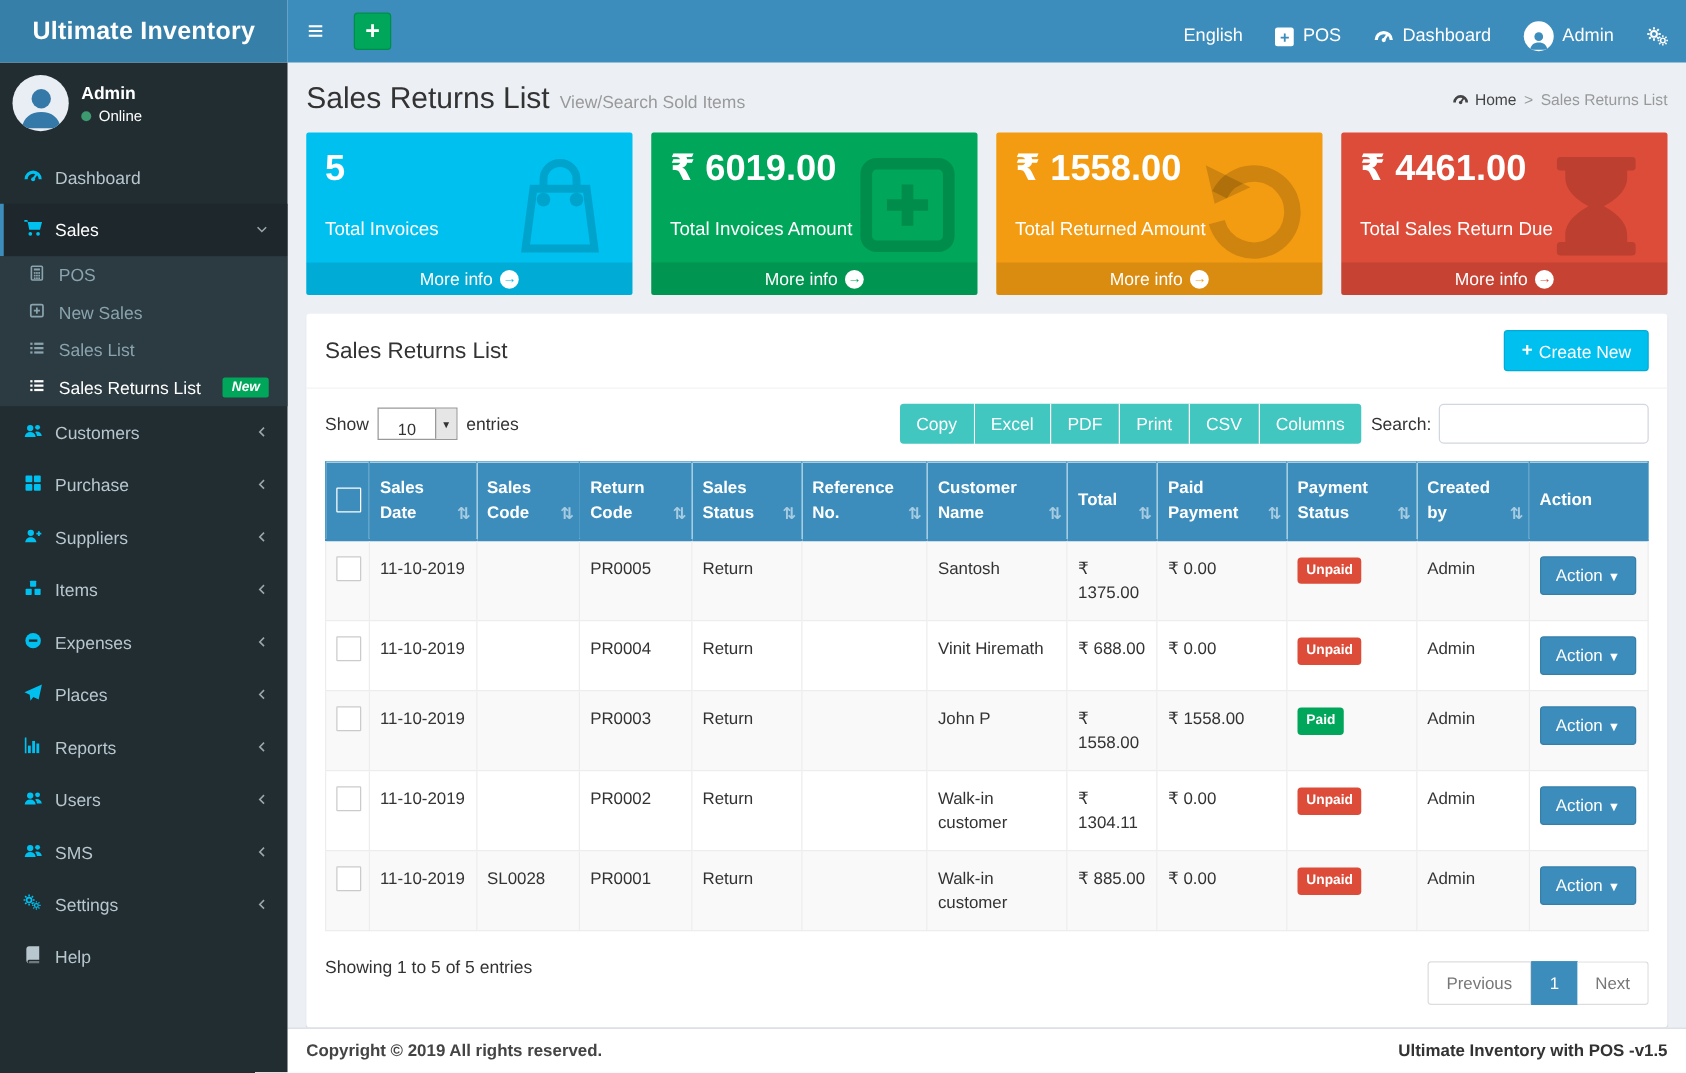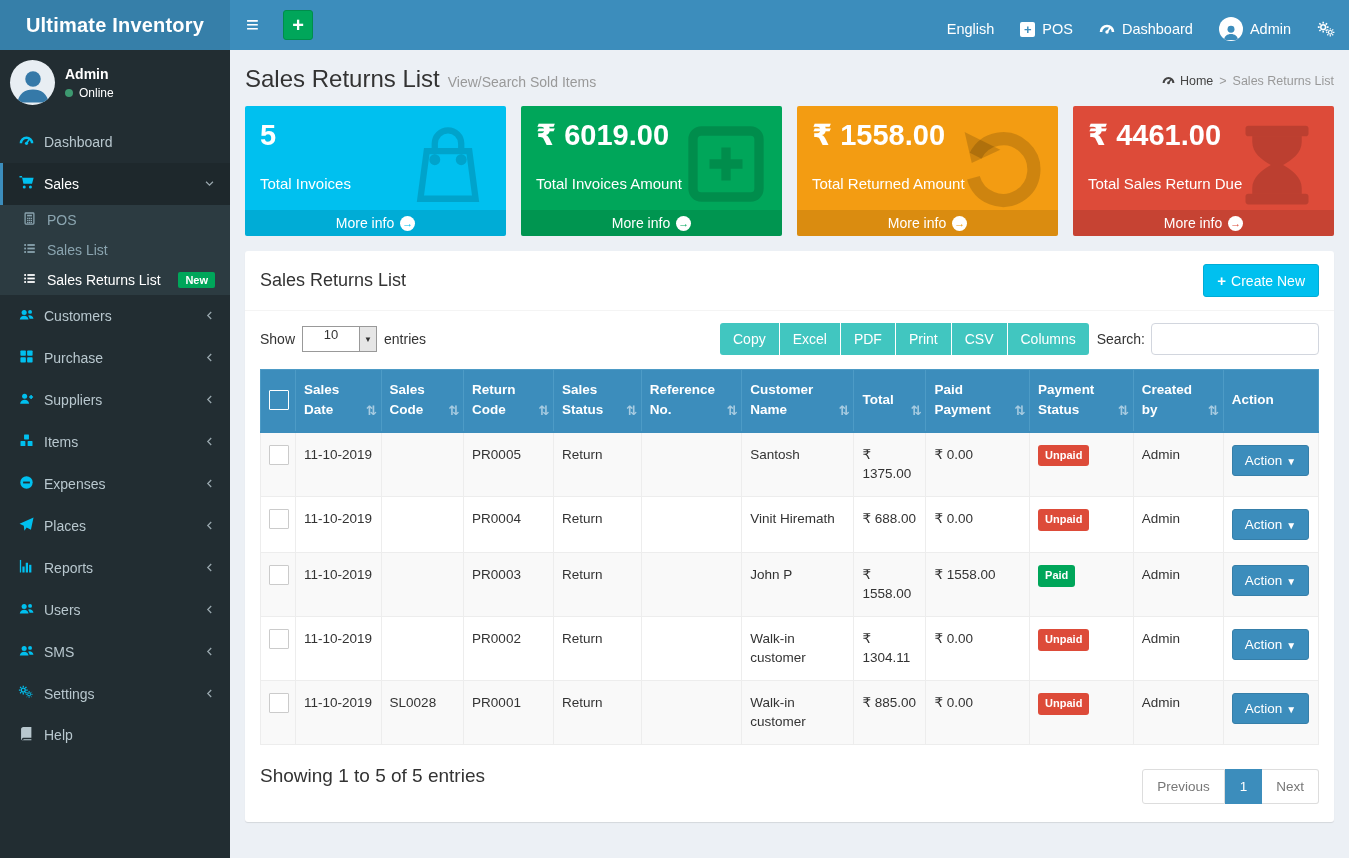--- a/index.html
+++ b/index.html
@@ -29,21 +29,21 @@
   .menu { margin-top:6px; }
   .menu-item { display:flex; align-items:center; gap:10px; padding:12px 15px; color:#b8c7ce; font-size:14px; cursor:pointer; border-left:3px solid transparent; }
   .menu-item .mi-icon { width:16px; color:#00c0ef; flex:0 0 16px; text-align:center; }
   .menu-item .chev { margin-left:auto; color:#b8c7ce; opacity:.8; }
   .menu-item.active { background:#1e282c; color:#fff; border-left-color:#3c8dbc; }
   .submenu { background:#2c3b41; }
   .submenu-item { display:flex; align-items:center; gap:10px; padding:7px 15px 7px 22px; color:#8aa4af; font-size:14px; cursor:pointer; }
   .submenu-item .mi-icon { width:15px; color:#8aa4af; flex:0 0 15px; text-align:center; }
   .submenu-item.active { color:#fff; }
   .submenu-item.active .mi-icon { color:#fff; }
-  .badge-new { margin-left:auto; background:#00a65a; color:#fff; font-size:11px; font-weight:bold; padding:2px 7px; border-radius:2px; }
+  .badge-new { margin-left:auto; background:#00a65a; color:#fff; font-size:11px; font-weight:bold; padding:2px 7px; border-radius:2px;font-style:italic; }
 
   
   .main { position:absolute; top:50px; left:230px; width:1119px; height:808px; display:flex; flex-direction:column; }
   .content { flex:1; padding:13px 15px 0; }
   .content-header { display:flex; align-items:baseline; margin:2px 0 13px; }
   .page-title { font-size:24px; font-weight:normal; color:#333; }
   .page-subtitle { font-size:14px; color:#999; margin-left:8px; }
   .breadcrumb { margin-left:auto; font-size:12.5px; color:#999; display:flex; align-items:center; gap:6px; }
   .breadcrumb .home-link { color:#444; display:flex; align-items:center; gap:5px; cursor:pointer; }
 
@@ -59,21 +59,21 @@
 
   
   .panel { background:#fff; border-radius:3px; box-shadow:0 1px 1px rgba(0,0,0,0.1); padding-bottom:10px; }
   .panel-header { padding:13px 15px; border-bottom:1px solid #f4f4f4; display:flex; align-items:center; }
   .panel-title { font-size:18px; color:#333; }
   .btn-create { margin-left:auto; background:#00c0ef; color:#fff; border:1px solid #00acd6; border-radius:3px; padding:7px 13px; font-size:14px; cursor:pointer; display:flex; align-items:center; gap:5px; }
   .btn-create .plus { font-weight:bold; font-size:15px; }
 
   .controls { display:flex; align-items:center; padding:12px 15px 10px; }
   .show-entries { display:flex; align-items:center; gap:7px; font-size:14px; color:#333; }
-  .length-select { width:75px; height:26px; border:1px solid #999; background:#fff; display:flex; align-items:flex-start; cursor:pointer; }
+  .length-select { width:64px; height:26px; border:1px solid #999; background:#fff; display:flex; align-items:flex-end; cursor:pointer; }
   .length-select .val { flex:1; text-align:center; font-size:13px; }
   .length-select .arrow-box { width:17px; height:24px; background:#e6e6e6; border-left:1px solid #999; display:flex; align-items:center; justify-content:center; font-size:8px; color:#333; }
   .controls-right { margin-left:auto; display:flex; align-items:flex-start; }
   .export-group { display:flex; }
   .export-btn { background:#41c6c0; color:#fff; border:none; border-right:1px solid #fff; padding:8px 13px; font-size:14px; cursor:pointer; }
   .export-btn:first-child { border-radius:3px 0 0 3px; }
   .export-btn:last-child { border-right:none; border-radius:0 3px 3px 0; }
   .search-wrap { display:flex; align-items:center; gap:6px; margin-left:8px; }
   .search-label { font-size:14px; color:#333; }
   .search-input { width:168px; height:32px; border:1px solid #d2d6de; border-radius:4px; padding:4px 8px; font-size:14px; font-family:inherit; }
@@ -88,21 +88,21 @@
   .grid tbody tr.even { background:#fff; }
   .cb { width:20px; height:20px; background:#fff; border:1px solid #cbcbcb; border-radius:1px; cursor:pointer; }
   .cb.header-cb { background:transparent; border:1px solid #fff; }
   .status-badge { display:inline-block; color:#fff; font-size:11px; font-weight:bold; padding:3px 7px; border-radius:3px; }
   .status-unpaid { background:#dd4b39; }
   .status-paid { background:#00a65a; }
   .btn-action { background:#3c8dbc; border:1px solid #367fa9; color:#fff; font-size:13.5px; padding:7px 12px; border-radius:3px; cursor:pointer; }
   .btn-action .caret { font-size:10px; margin-left:4px; }
 
   .table-footer { display:flex; align-items:flex-start; padding:14px 15px 8px; }
-  .info-text { font-size:19px; color:#333; margin-top:6px; }
+  .info-text { font-size:14px; color:#333; margin-top:6px; }
   .pagination { margin-left:auto; display:flex; margin-top:10px; }
   .page-btn { border:1px solid #ddd; background:#fff; color:#777; font-size:13.5px; padding:9px 14px; cursor:pointer; }
   .page-btn.prev { border-radius:3px 0 0 3px; }
   .page-btn.next { border-radius:0 3px 3px 0; border-left:none; }
   .page-btn.current { background:#3c8dbc; border-color:#3c8dbc; color:#fff; }
 
   
   .footer { height:50px; background:#fff; border-top:1px solid #d2d6de; display:flex; align-items:center; padding:0 15px; font-weight:bold; color:#444; font-size:13.5px; }
   .footer .version { margin-left:auto; color:#333; }
 </style>
@@ -302,20 +302,26 @@
         <span class="chev"><svg width="11" height="11">
               <use href="#i-chevd"></use>
             </svg></span>
       </div>
       <div class="submenu">
         <div class="submenu-item">
           <span class="mi-icon"><svg width="13" height="13">
                 <use href="#i-calc"></use>
               </svg></span>
           <span>POS</span>
+        </div>
+        <div class="submenu-item">
+          <span class="mi-icon"><svg width="13" height="13">
+                <use href="#i-plussq"></use>
+              </svg></span>
+          <span>New Sales</span>
         </div>
         <div class="submenu-item">
           <span class="mi-icon"><svg width="13" height="13">
                 <use href="#i-list"></use>
               </svg></span>
           <span>Sales List</span>
         </div>
         <div class="submenu-item active">
           <span class="mi-icon"><svg width="13" height="13">
                 <use href="#i-list"></use>
@@ -652,15 +658,19 @@
           <div class="pagination">
             <button class="page-btn prev">Previous</button>
             <button class="page-btn current">1</button>
             <button class="page-btn next">Next</button>
           </div>
         </div>
       </div>
 
     </div>
 
+    <div class="footer">
+      <span>Copyright © 2019 All rights reserved.</span>
+      <span class="version">Ultimate Inventory with POS -v1.5</span>
+    </div>
   </div>
 
 </div>
 
 </body></html>

